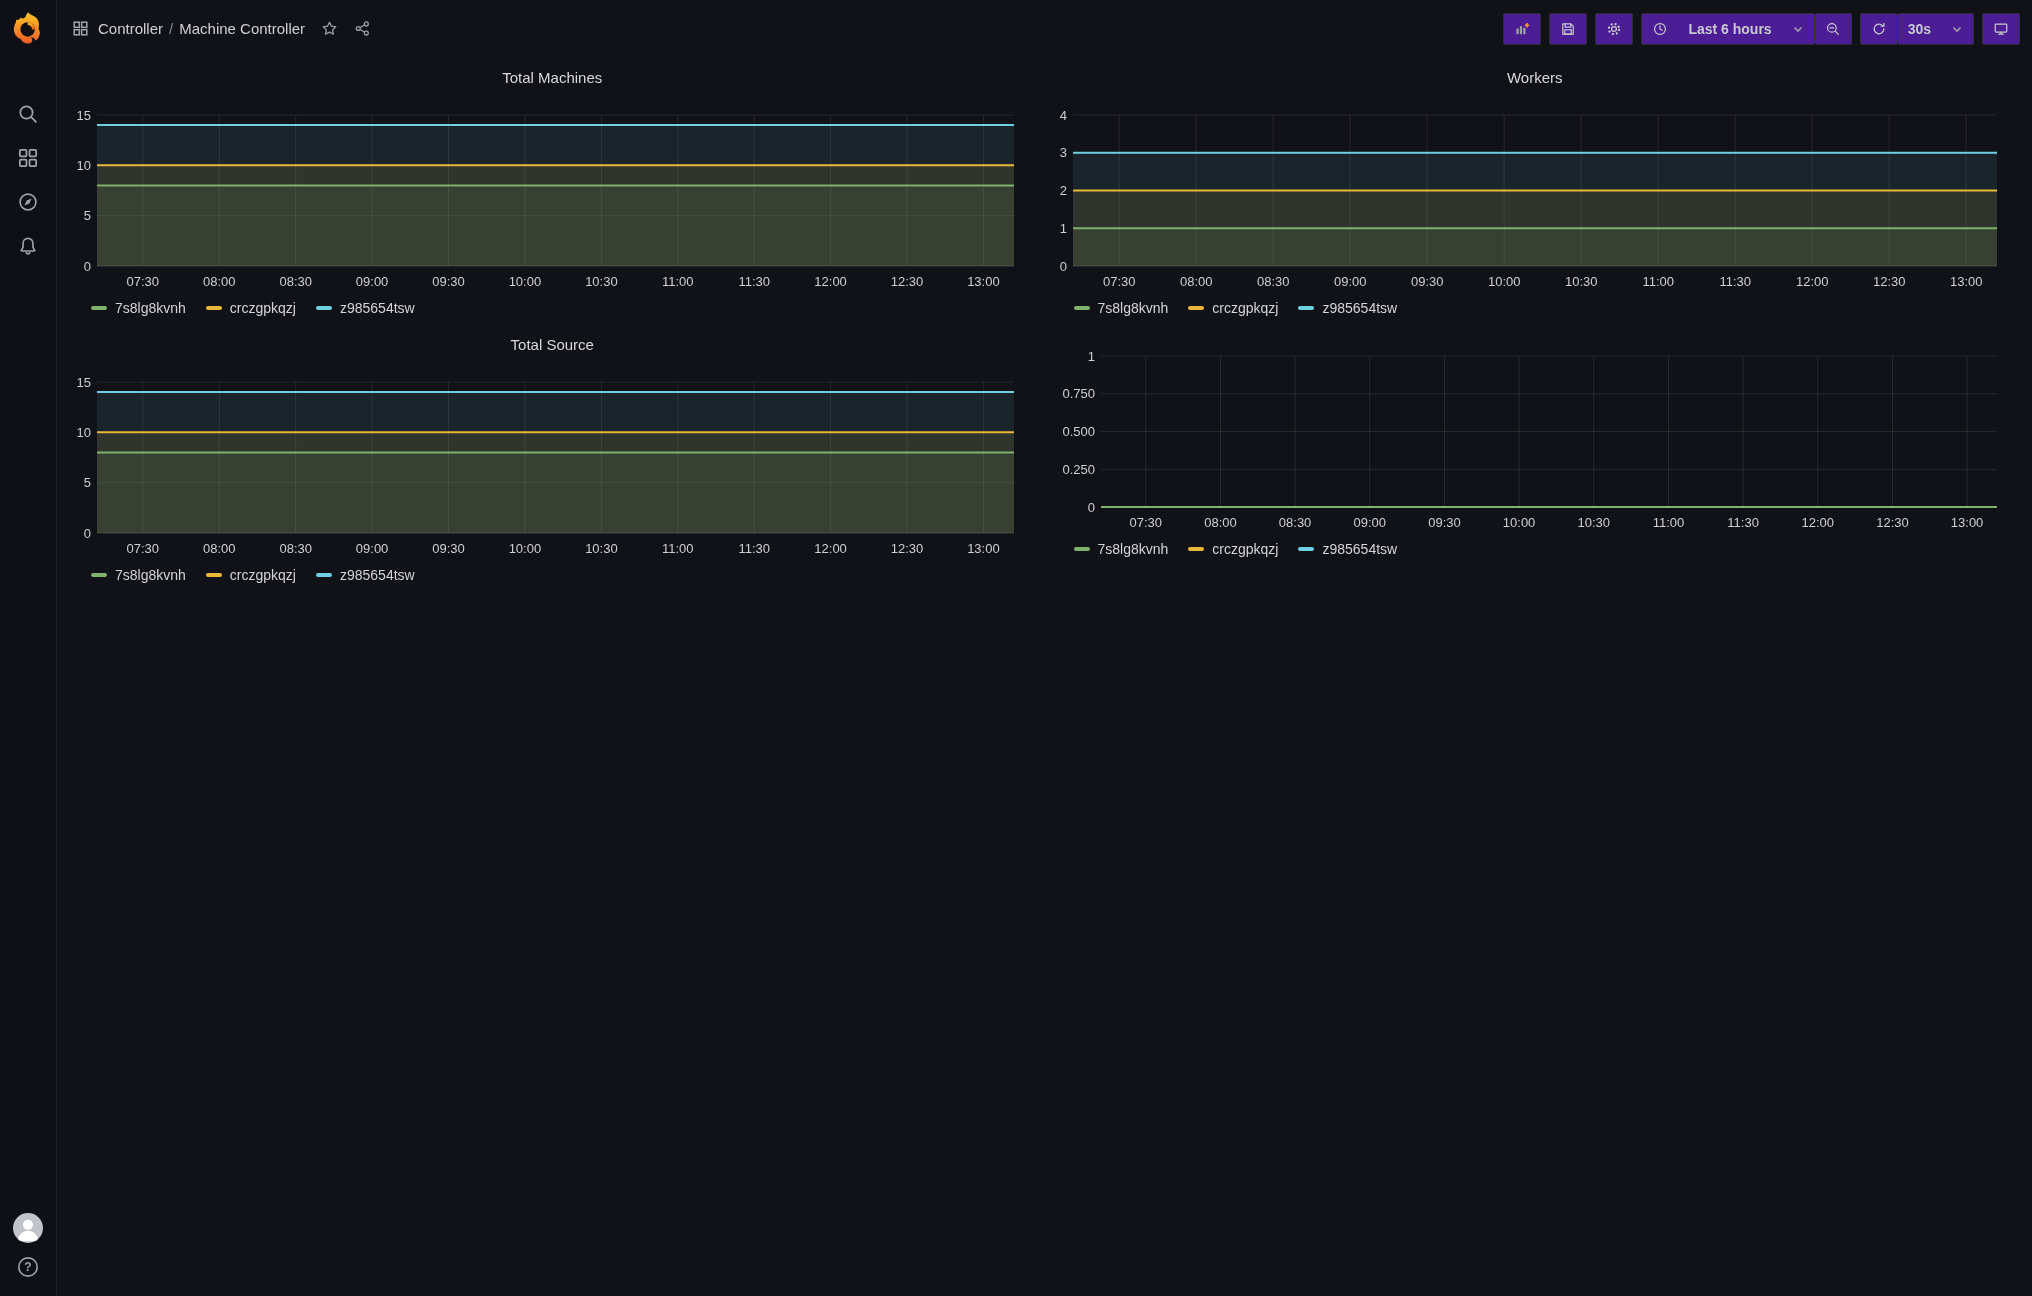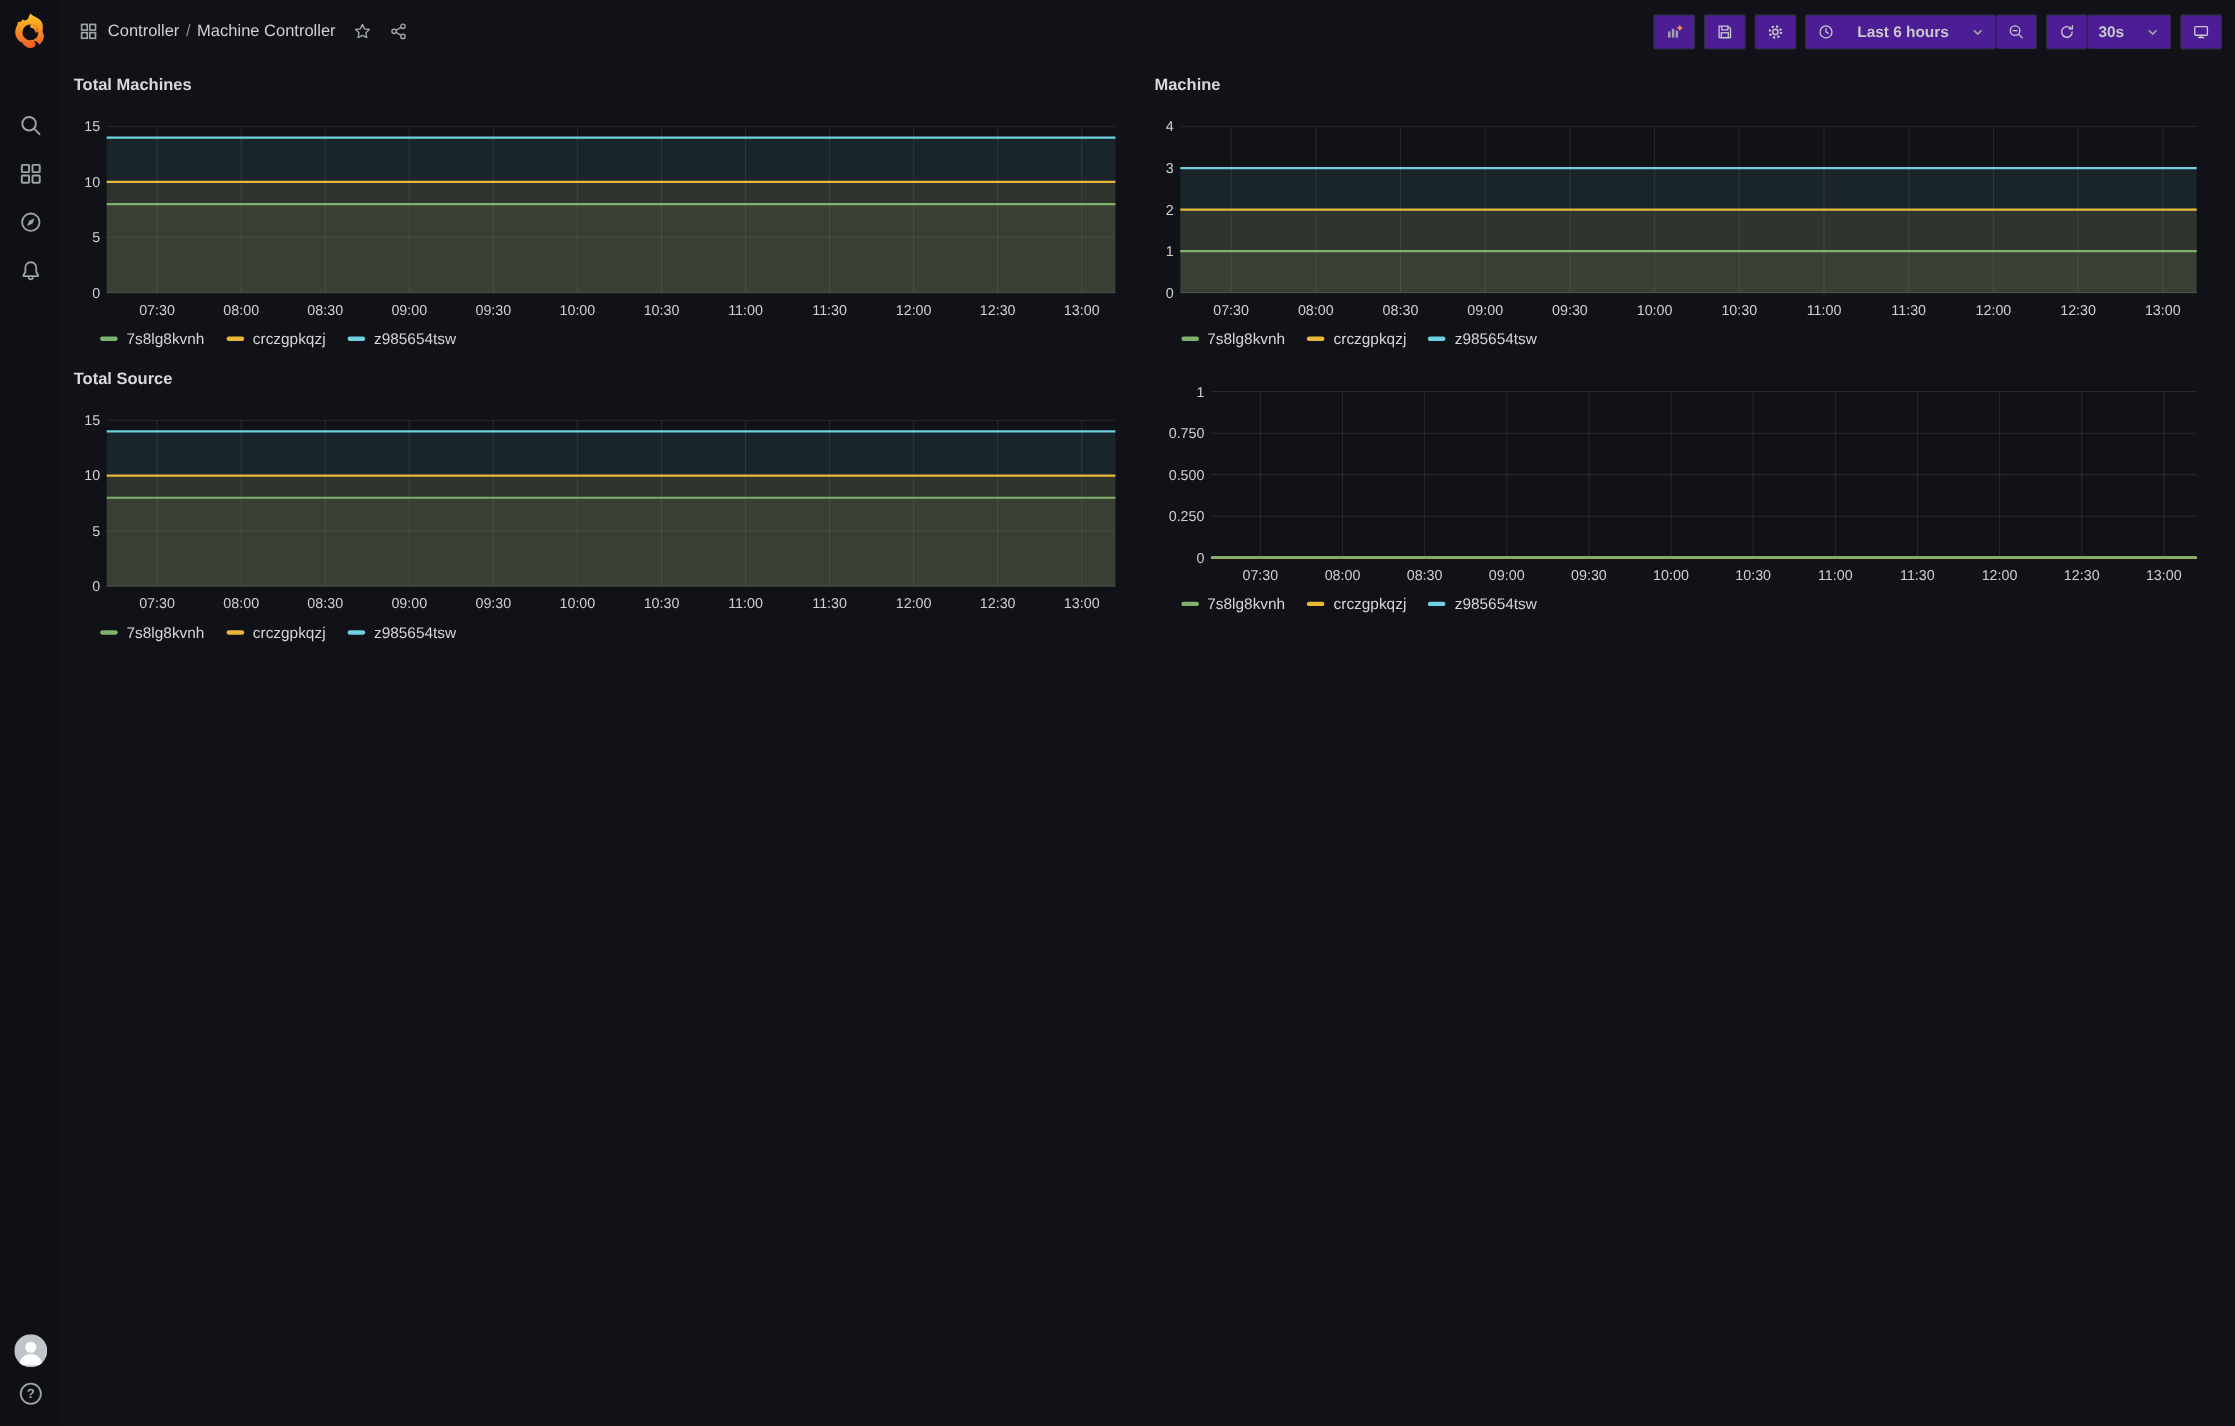--- a/index.html
+++ b/index.html
@@ -69,22 +69,22 @@
   .var-value .chev { width:12px; height:12px; color:#9fa2a8; }
 
   
   .dash {
     flex:1; padding:8px 12px 0 10px;
     display:grid; grid-template-columns:1fr 1fr; grid-template-rows:255px 255px;
     gap:12px; align-content:start;
   }
   .panel { display:flex; flex-direction:column; min-width:0; }
   .panel h2 {
-    margin:0; height:26px; line-height:26px; 
-    font-size:15px; font-weight:700; color:#d8d9da; cursor:pointer;
+    margin:0; height:26px; line-height:26px; text-align:center;
+    font-size:15px; font-weight:400; color:#d8d9da; cursor:pointer;
   }
   .chart { height:205px; display:block; }
   .legend {
     height:24px; display:flex; align-items:center; gap:20px;
     padding-left:24px; font-size:14px; color:#d4d5d7;
   }
   .legend-item { display:flex; align-items:center; gap:8px; cursor:pointer; }
   .legend-item i { width:16px; height:4px; border-radius:2px; display:inline-block; }
 </style>
 </head>
@@ -304,21 +304,21 @@
               <i style="background:#EAB839"></i>
               <span>crczgpkqzj</span>
             </span>
             <span class="legend-item">
               <i style="background:#6ED0E0"></i>
               <span>z985654tsw</span>
             </span>
           </div>
       </section>
       <section class="panel">
-        <h2>Machine</h2>
+        <h2>Workers</h2>
         <div class="chart"><svg width="971" height="205" font-family="Liberation Sans, sans-serif" font-size="13">
               <line x1="69.2" y1="24" x2="69.2" y2="175" stroke="rgba(255,255,255,0.09)"></line>
               <line x1="146.2" y1="24" x2="146.2" y2="175" stroke="rgba(255,255,255,0.09)"></line>
               <line x1="223.2" y1="24" x2="223.2" y2="175" stroke="rgba(255,255,255,0.09)"></line>
               <line x1="300.2" y1="24" x2="300.2" y2="175" stroke="rgba(255,255,255,0.09)"></line>
               <line x1="377.2" y1="24" x2="377.2" y2="175" stroke="rgba(255,255,255,0.09)"></line>
               <line x1="454.2" y1="24" x2="454.2" y2="175" stroke="rgba(255,255,255,0.09)"></line>
               <line x1="531.2" y1="24" x2="531.2" y2="175" stroke="rgba(255,255,255,0.09)"></line>
               <line x1="608.2" y1="24" x2="608.2" y2="175" stroke="rgba(255,255,255,0.09)"></line>
               <line x1="685.2" y1="24" x2="685.2" y2="175" stroke="rgba(255,255,255,0.09)"></line>

